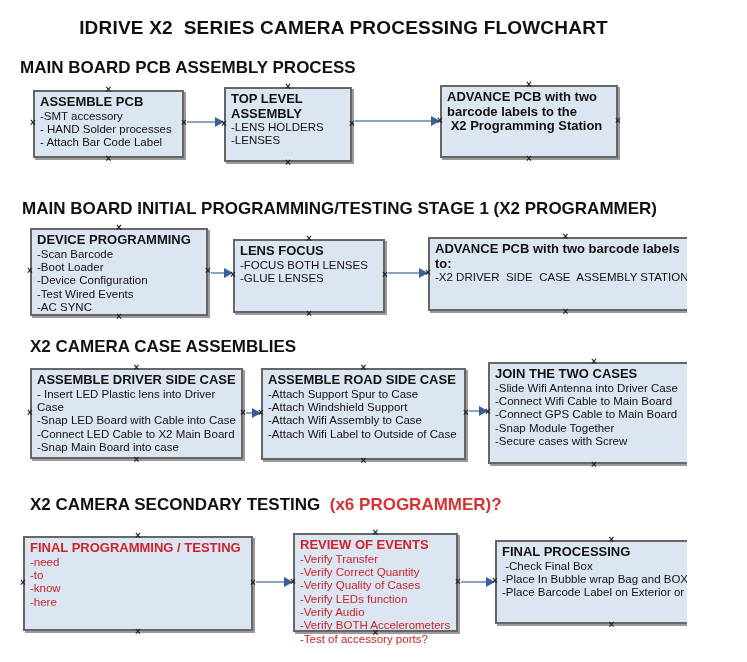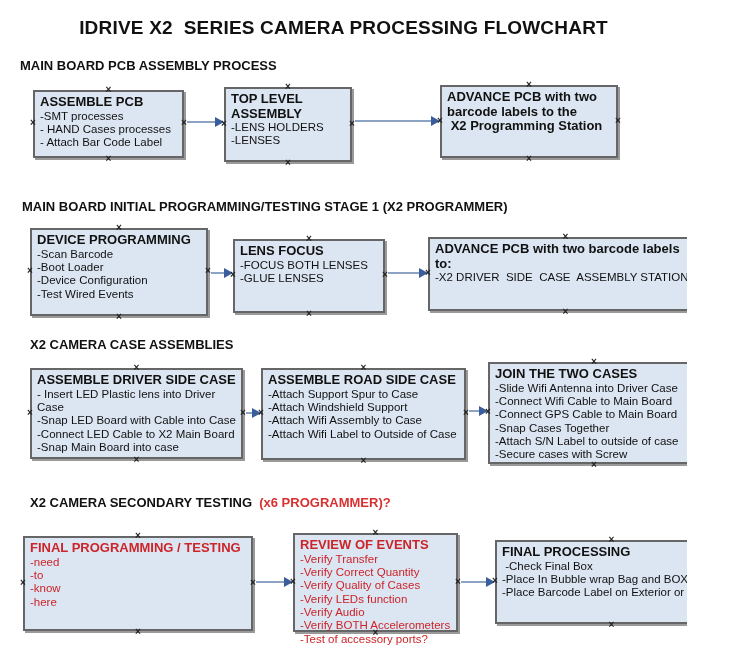--- a/index.html
+++ b/index.html
@@ -5,21 +5,21 @@
   html,body{margin:0;padding:0;background:#fff;}
   .canvas{
     position:relative;width:687px;height:662px;background:#ffffff;
     font-family:"Liberation Sans",sans-serif;color:#111;overflow:hidden;
   }
   .title{
     position:absolute;top:17px;left:0;width:100%;text-align:center;
     font-size:19px;font-weight:bold;letter-spacing:.2px;white-space:pre;
   }
   .sec-h{
-    position:absolute;font-size:13px;font-weight:bold;white-space:pre;
+    position:absolute;font-size:17px;font-weight:bold;white-space:pre;
   }
   .sec-h .red-part{color:var(--hred,#d93030);}
   .box{
     position:absolute;box-sizing:border-box;background:var(--fill,#dce6f2);
     border:2px solid var(--bord,#666666);box-shadow:2px 2px 0 #9a9a9a;
     padding:3px 5px 2px 5px;
   }
   .box .t{font-size:13px;font-weight:bold;line-height:1.12;white-space:pre-wrap;}
   .box .i{font-size:11.5px;line-height:1.16;white-space:pre-wrap;}
   .box.red .t,.box.red .i{color:var(--red,#cc2429);}
@@ -42,22 +42,22 @@
 <body>
 
 <div class="canvas">
 
   <div class="title">IDRIVE X2  SERIES CAMERA PROCESSING FLOWCHART</div>
 
   <div class="sec-h" style="left:20px;top:58px">MAIN BOARD PCB ASSEMBLY PROCESS</div>
 
   <div class="box" style="left:33px;top:90px;width:151px;height:68px">
     <div class="t">ASSEMBLE PCB</div>
-    <div class="i">-SMT processes</div>
-    <div class="i">- HAND Cases processes</div>
+    <div class="i">-SMT accessory</div>
+    <div class="i">- HAND Solder processes</div>
     <div class="i">- Attach Bar Code Label</div>
   <span class="cp cp-t">×</span>
       <span class="cp cp-b">×</span>
       <span class="cp cp-l">×</span>
       <span class="cp cp-r">×</span>
     </div>
 
   <div class="arrow" style="left:187px;top:121px;width:35px">
       <span class="head"></span>
     </div>
@@ -87,20 +87,21 @@
     </div>
 
   <div class="sec-h" style="left:22px;top:199px">MAIN BOARD INITIAL PROGRAMMING/TESTING STAGE 1 (X2 PROGRAMMER)</div>
 
   <div class="box" style="left:30px;top:228px;width:178px;height:88px">
     <div class="t">DEVICE PROGRAMMING</div>
     <div class="i">-Scan Barcode</div>
     <div class="i">-Boot Loader</div>
     <div class="i">-Device Configuration</div>
     <div class="i">-Test Wired Events</div>
+    <div class="i">-AC SYNC</div>
   <span class="cp cp-t">×</span>
       <span class="cp cp-b">×</span>
       <span class="cp cp-l">×</span>
       <span class="cp cp-r">×</span>
     </div>
 
   <div class="arrow" style="left:211px;top:272px;width:20px">
       <span class="head"></span>
     </div>
 
@@ -159,22 +160,21 @@
 
   <div class="arrow" style="left:469px;top:410px;width:17px">
       <span class="head"></span>
     </div>
 
   <div class="box" style="left:488px;top:362px;width:212px;height:102px">
     <div class="t">JOIN THE TWO CASES</div>
     <div class="i">-Slide Wifi Antenna into Driver Case</div>
     <div class="i">-Connect Wifi Cable to Main Board</div>
     <div class="i">-Connect GPS Cable to Main Board</div>
-    <div class="i">-Snap Cases Together</div>
-    <div class="i">-Attach S/N Label to outside of case</div>
+    <div class="i">-Snap Module Together</div>
     <div class="i">-Secure cases with Screw</div>
   <span class="cp cp-t">×</span>
       <span class="cp cp-b">×</span>
       <span class="cp cp-l">×</span>
       <span class="cp cp-r">×</span>
     </div>
 
   <div class="sec-h" style="left:30px;top:495px"><span>X2 CAMERA SECONDARY TESTING  </span><span class="red-part">(x6 PROGRAMMER)?</span></div>
 
   <div class="box red" style="left:23px;top:536px;width:230px;height:95px">

